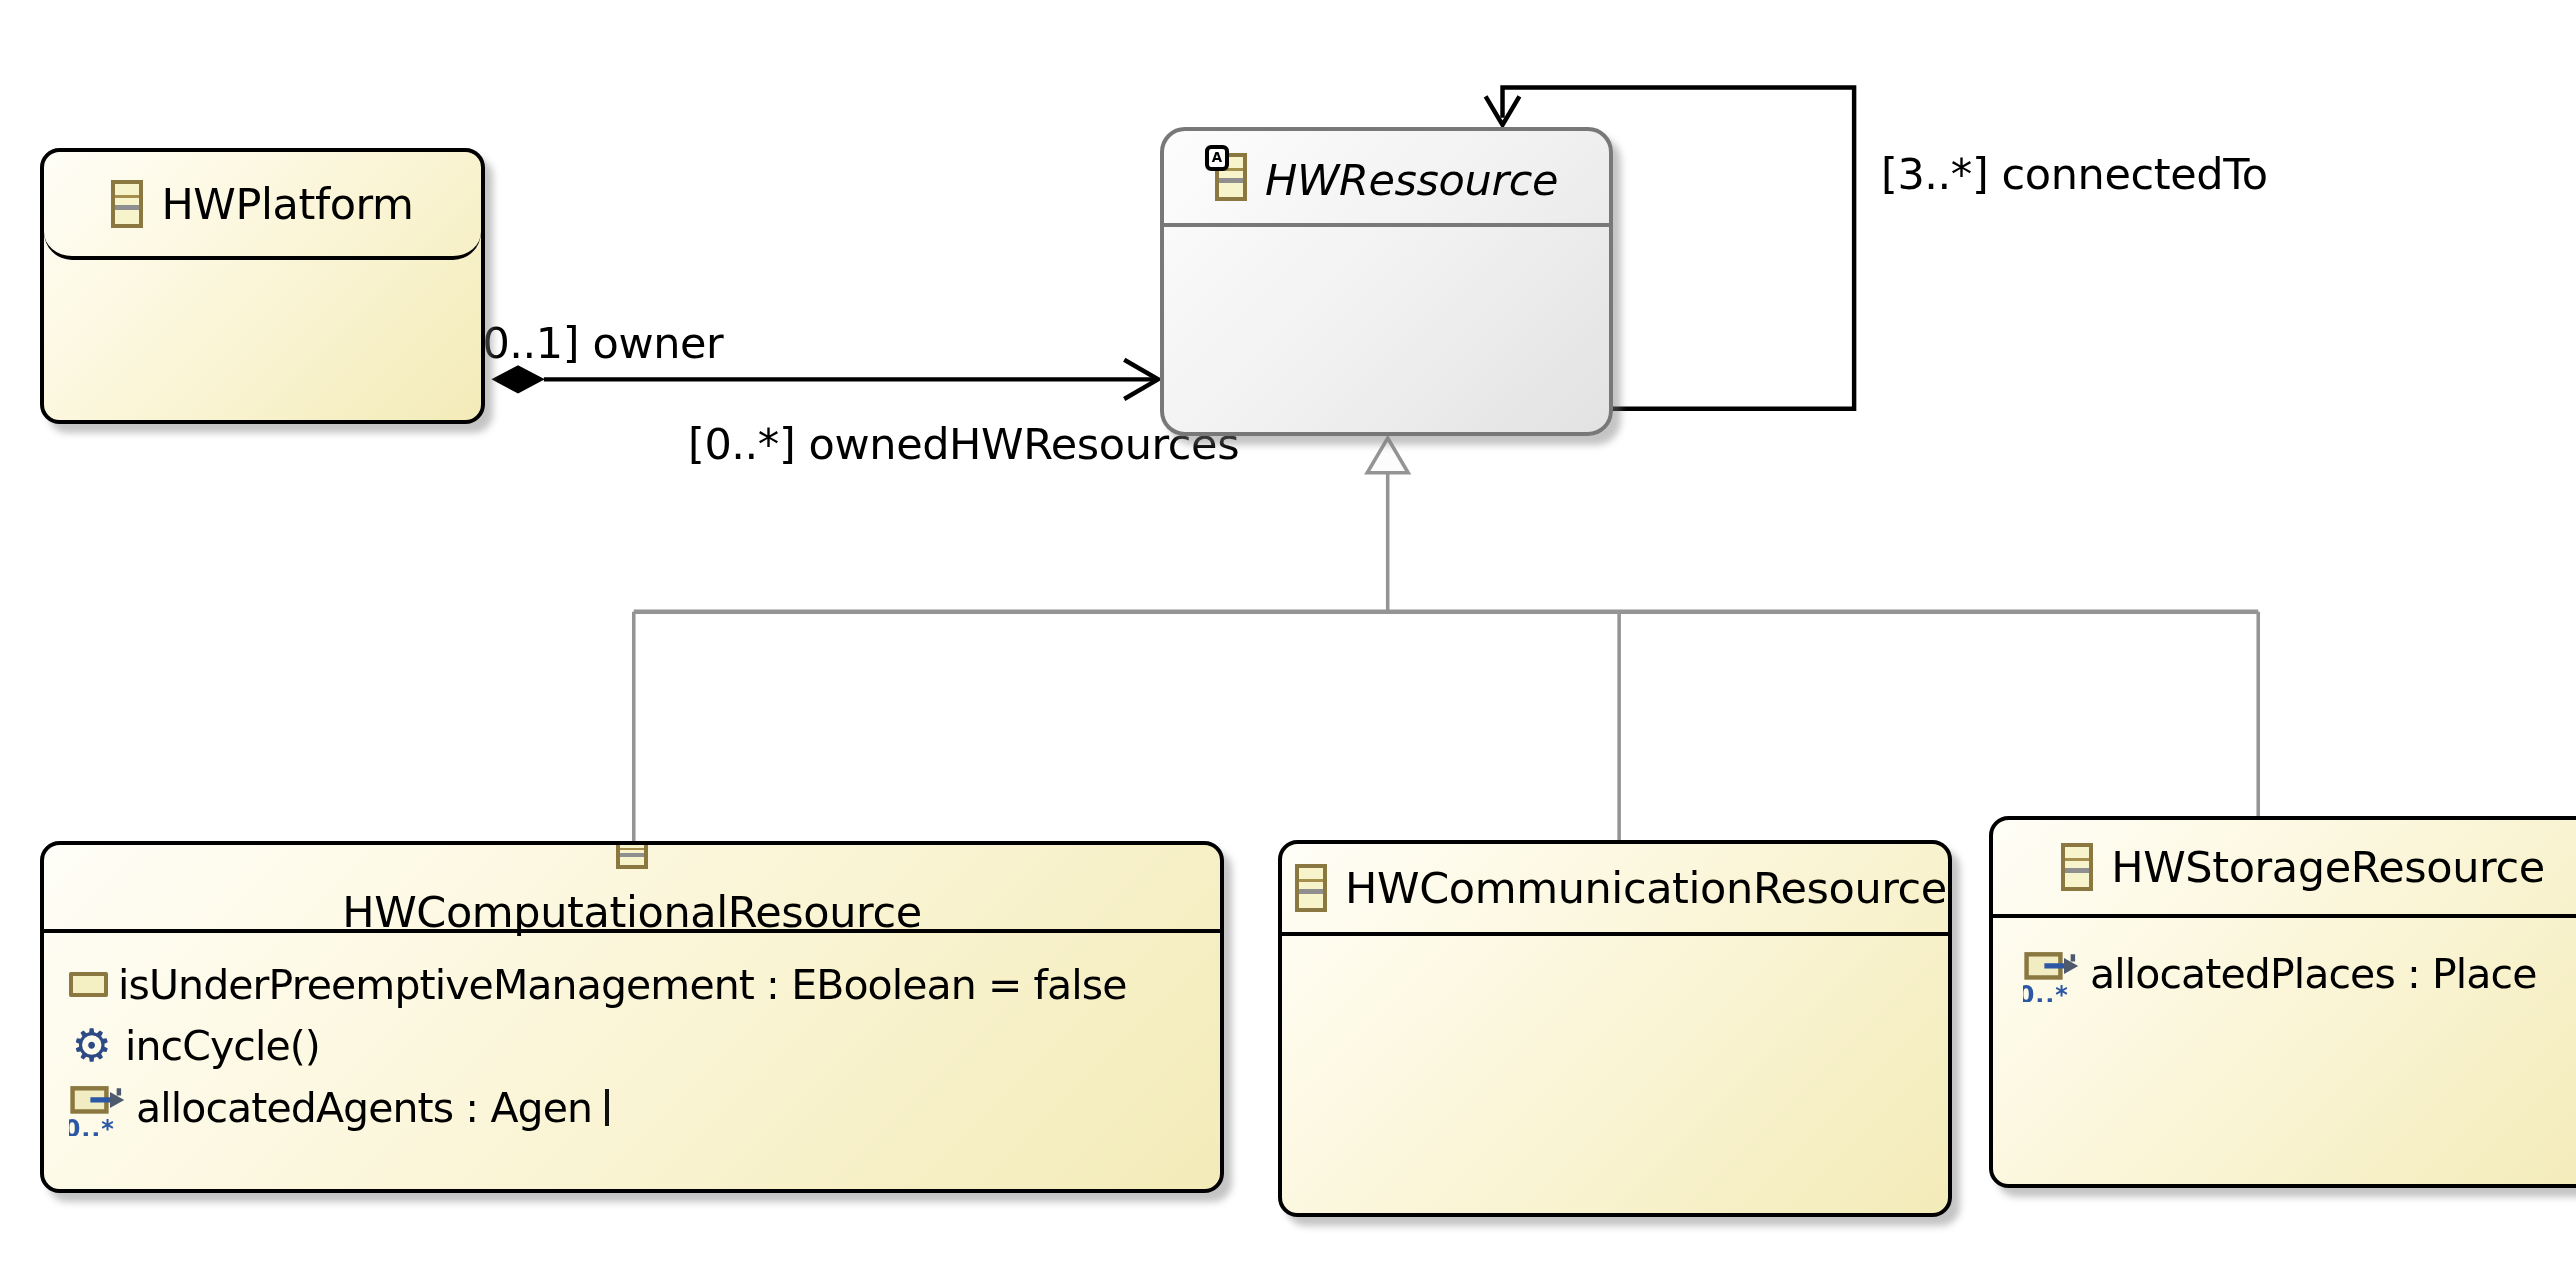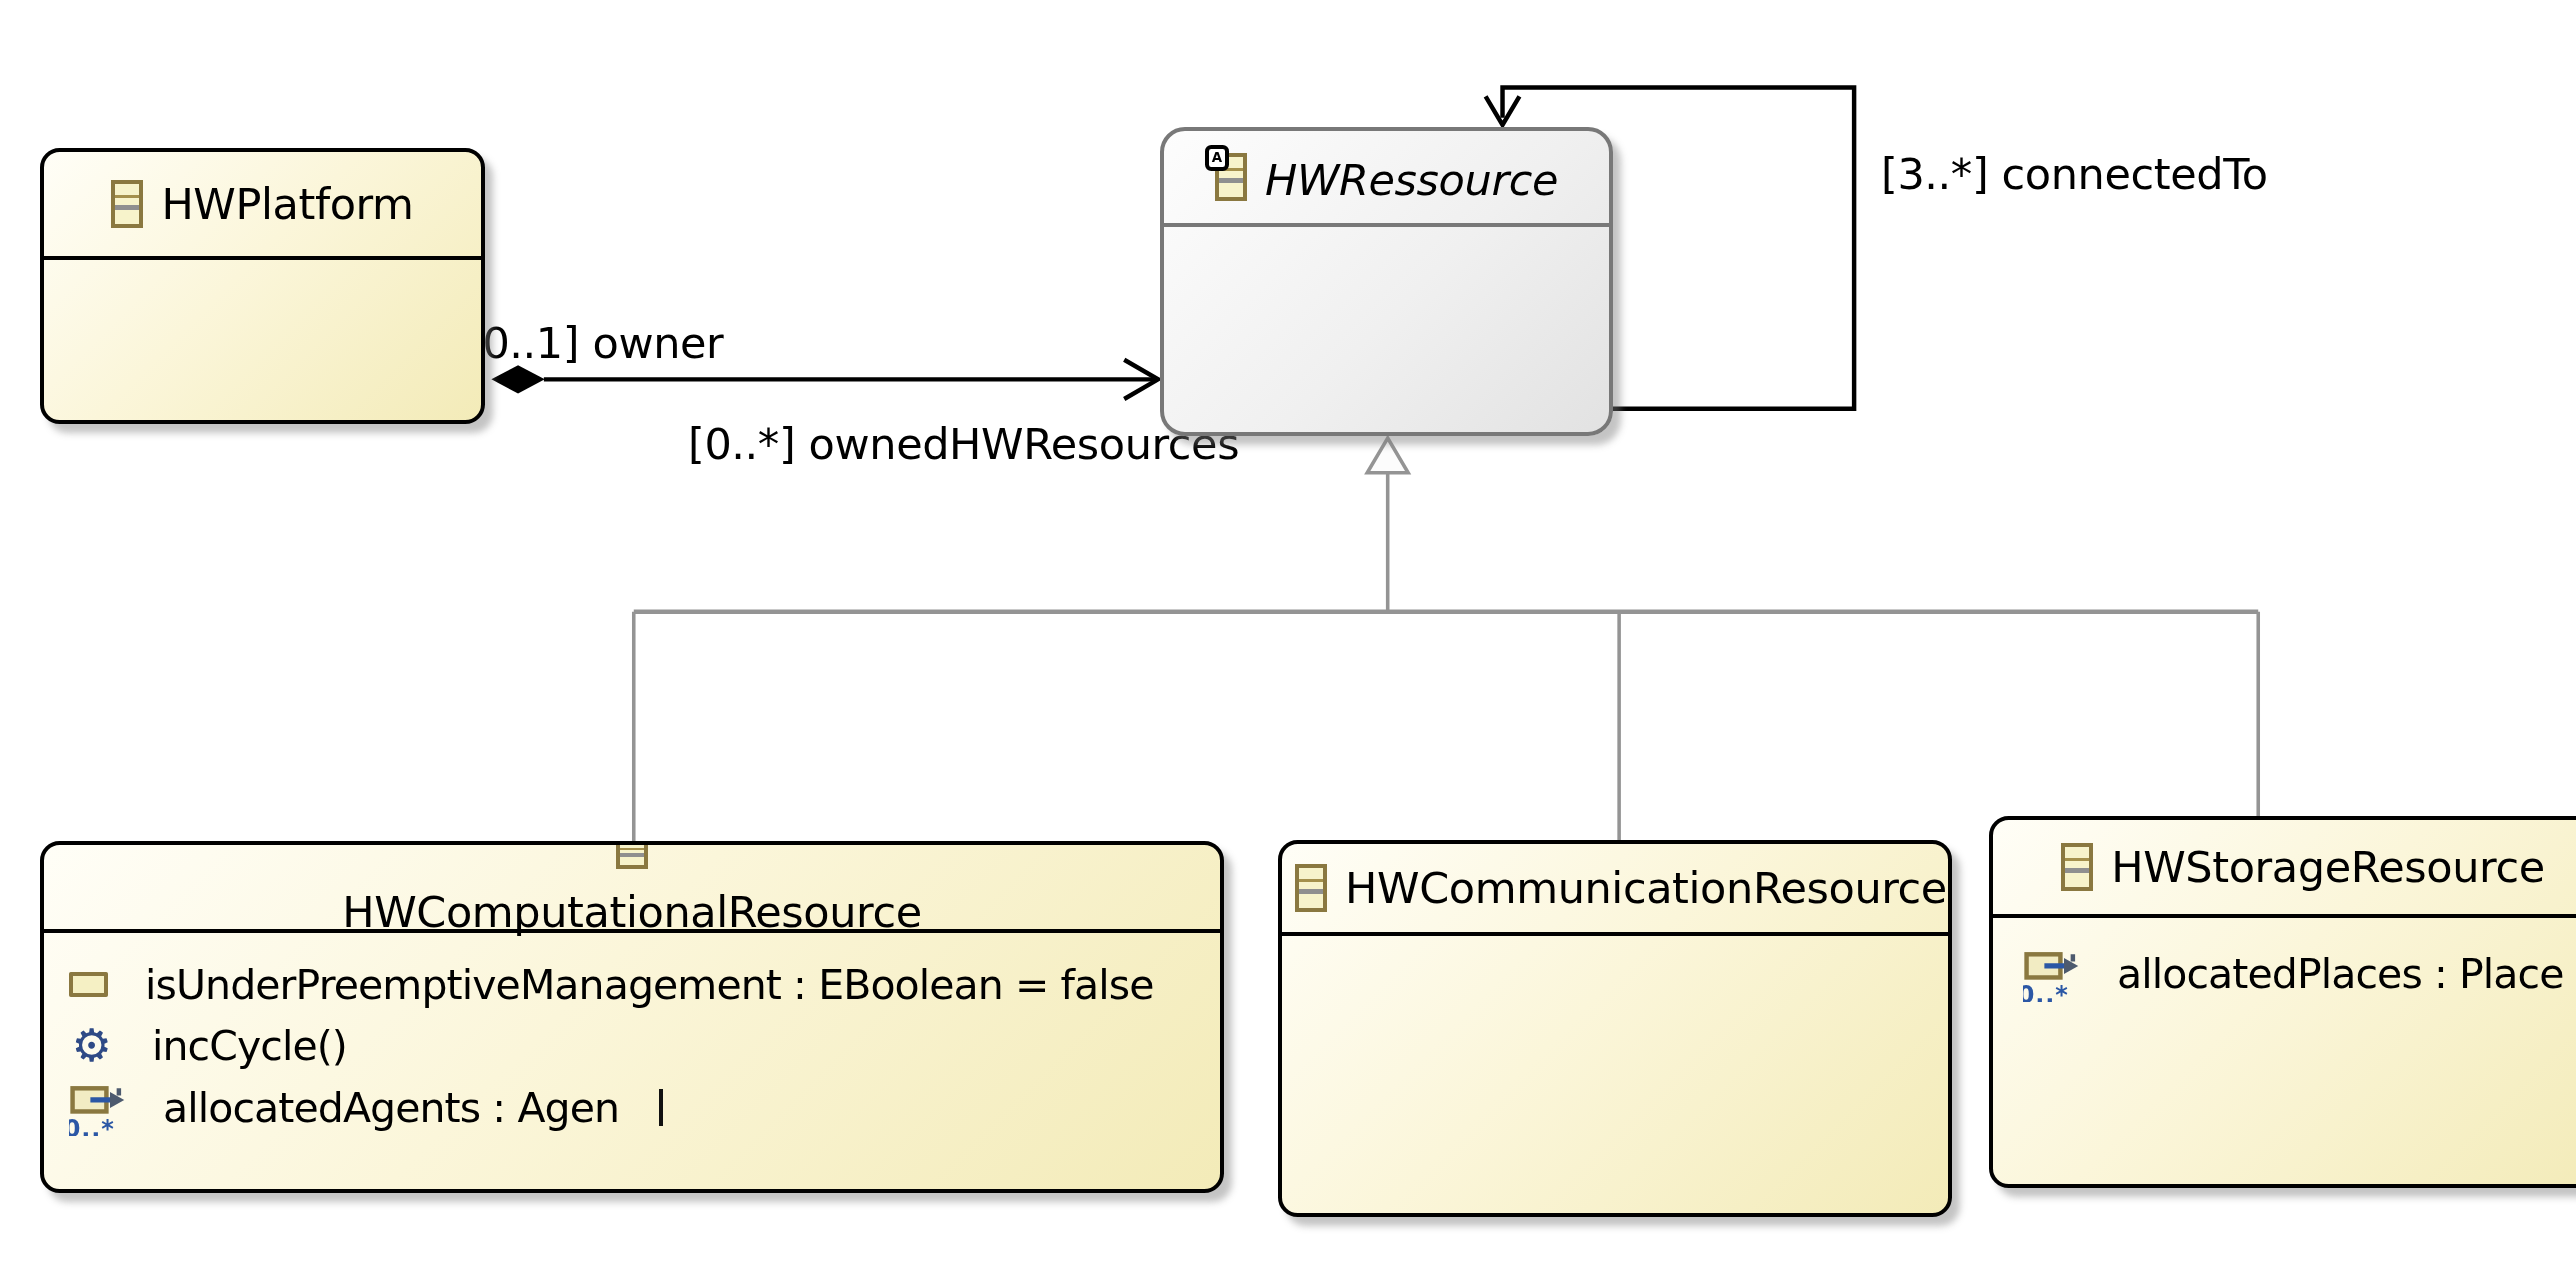--- a/index.html
+++ b/index.html
@@ -44,21 +44,21 @@
   .abstract-badge{
     position:absolute; left:-14.2px; top:-12.5px; width:24px; height:26px;
     background:#ffffff; border:4.5px solid #000000; border-radius:6.2px;
     font-size:13.4px; font-weight:bold; line-height:17px; text-align:center;
     font-style:normal; color:#000;
   }
 
   
   .member-row{
     position:absolute; left:25px; right:3.6px; height:57px;
-    display:flex; align-items:center; gap:37px; overflow:hidden;
+    display:flex; align-items:center; gap:10px; overflow:hidden;
   }
   .member-text{ font-size:41px; letter-spacing:-0.9px; white-space:nowrap; }
   .eattr-icon{
     flex:0 0 39px; width:39px; height:25px;
     border:4.5px solid #8a7840; background:#f5f0c4; border-radius:1.8px;
   }
   .eop-icon{
     flex:0 0 46px; width:46px; height:50px;
     font-size:45px; line-height:50px; color:#2e4a86; text-align:center;
   }
@@ -106,21 +106,21 @@
     </g>
   </svg>
 
   <div class="edge-label" style="left:466px; top:319px;">[0..1] owner</div>
 
   <div class="edge-label" style="left:644px; top:420px;margin-left:44px;">[0..*] ownedHWResources</div>
 
   <div class="edge-label" style="left:1881px; top:150px;">[3..*] connectedTo</div>
 
   <div class="uml-class yellow" style="left:40px; top:148px; width:445px; height:276px;">
-    <div class="class-header" style="height:108px;">
+    <div class="class-header" style="height:108px;border-radius:28px;">
       <span class="eclass-icon"></span>
       <span class="class-title">HWPlatform</span>
     </div>
     <div style="height:159px;"></div>
   </div>
 
   <div class="uml-class gray" style="left:1160px; top:127px; width:453px; height:309px;">
     <div class="class-header" style="height:96px;">
       <span class="eclass-icon">
         <span class="abstract-badge">A</span>

